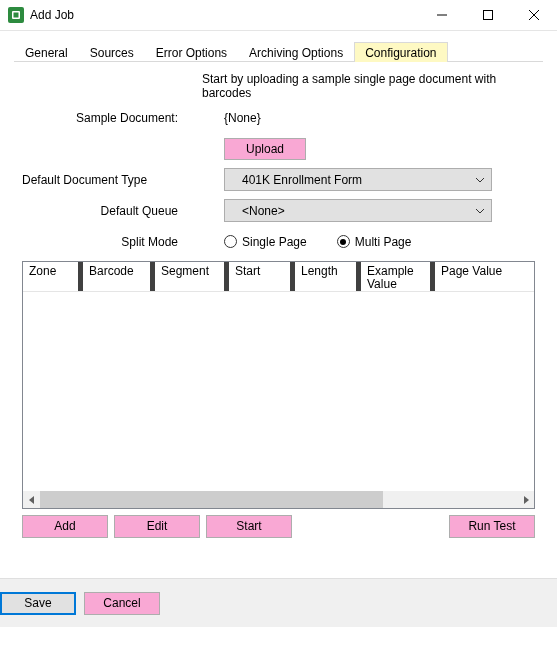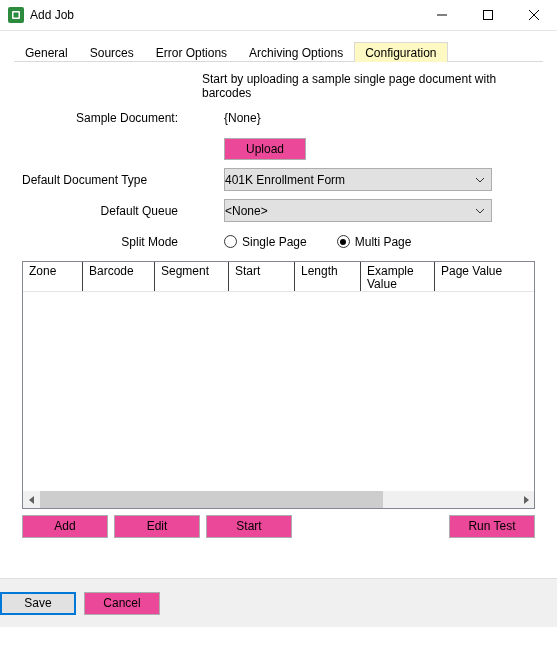--- a/index.html
+++ b/index.html
@@ -27,36 +27,36 @@
 
 
 .row { display: flex; align-items: center; margin-bottom: 8px; min-height: 23px; gap: 32px; }
 .row .label { width: 170px; text-align: right; padding-right: 14px; color: #000; }
 .row .field { flex: 1; display: flex; align-items: center; gap: 30px; }
 
 .hint { padding-left: 180px; color: #000; margin-bottom: 6px; }
 
 .none-text { color: #000; }
 
-.btn { background: #ec4899; border: 1px solid #adadad; padding: 3px 0; text-align: center; cursor: default; }
+.btn { background: #f9a8d4; border: 1px solid #adadad; padding: 3px 0; text-align: center; cursor: default; }
 
 .upload-btn { width: 82px; }
 
-.select { flex: 1; height: 23px; background: #e1e1e1; border: 1px solid #adadad; display: flex; align-items: center; padding: 0 0; position: relative; max-width: 268px; }
+.select { flex: 1; height: 23px; background: #e1e1e1; border: 1px solid #adadad; display: flex; align-items: center; padding: 0 17px; position: relative; max-width: 268px; }
 .select .chev { position: absolute; right: 6px; top: 5px; }
 .select .chev svg { width: 10px; height: 10px; stroke: #333; stroke-width: 1; fill: none; }
 
 .radio { display: flex; align-items: center; gap: 5px; }
 .radio .circ { width: 13px; height: 13px; border: 1px solid #333; border-radius: 50%; display: flex; align-items: center; justify-content: center; }
 .radio.checked .circ::after { content: ""; width: 6px; height: 6px; background: #000; border-radius: 50%; }
 
 
 .table-wrap { border: 1px solid #828790; height: 248px; margin-top: 6px; position: relative; overflow: hidden; }
 .table-head { display: flex; height: 30px; border-bottom: 1px solid #e5e5e5; }
-.th { border-right: 1px solid #404040; padding: 3px 6px 0 6px; font-weight: normal; color: #000; display: flex; align-items: flex-start; line-height: 1.1; }
+.th { border-right: 5px solid #404040; padding: 3px 6px 0 6px; font-weight: normal; color: #000; display: flex; align-items: flex-start; line-height: 1.1; }
 .th:nth-child(1) { width: 60px; }
 .th:nth-child(2) { width: 72px; }
 .th:nth-child(3) { width: 74px; }
 .th:nth-child(4) { width: 66px; }
 .th:nth-child(5) { width: 66px; }
 .th:nth-child(6) { width: 74px; }
 .th:nth-child(7) { width: 74px; border-right: none; }
 
 .hscroll { position: absolute; left: 0; right: 0; bottom: 0; height: 17px; background: #f0f0f0; display: flex; align-items: center; }
 .hscroll .arrow { width: 17px; height: 17px; display: flex; align-items: center; justify-content: center; }

